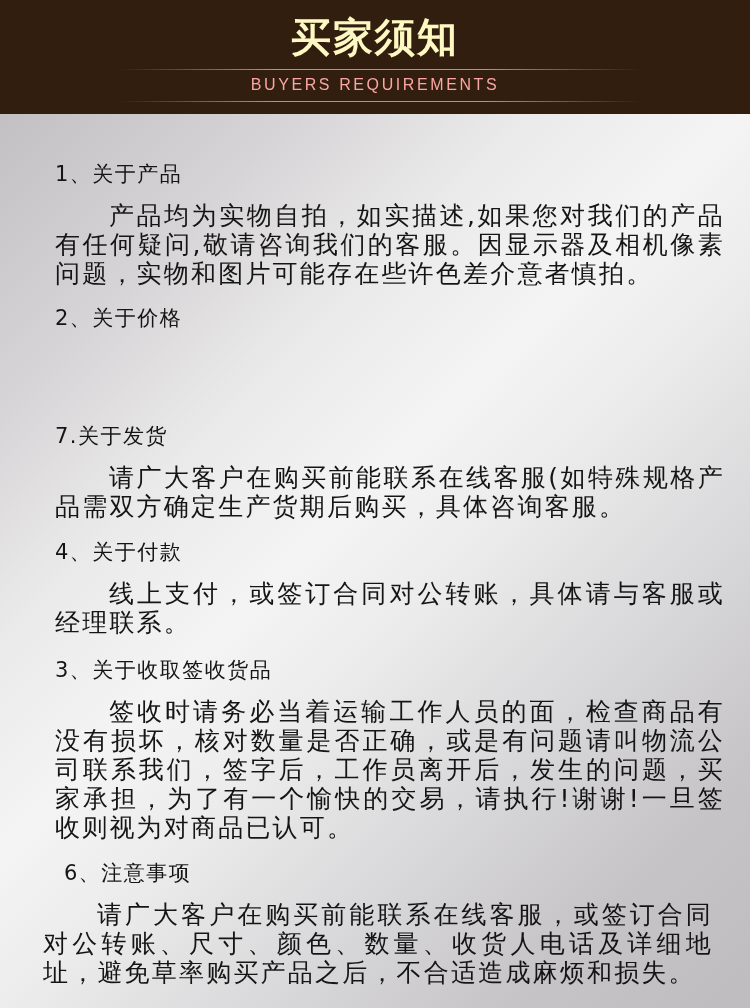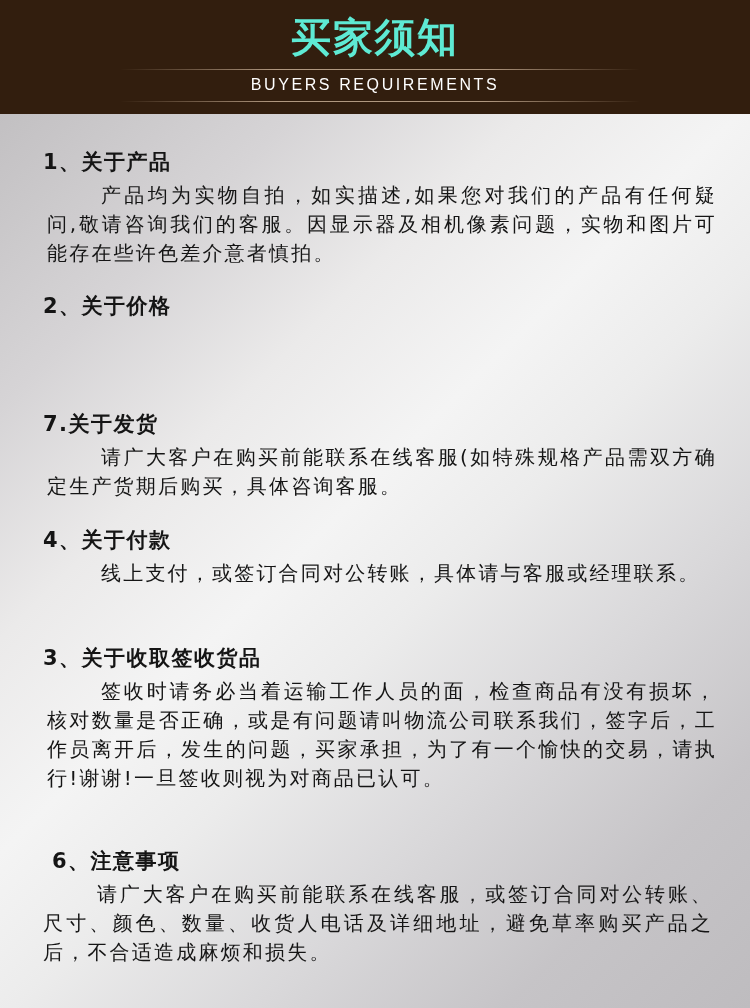--- a/index.html
+++ b/index.html
@@ -21,41 +21,41 @@
       height: 114px;
       background: #321e0e;
     }
     .header-title {
       position: absolute;
       left: 0; top: 12px;
       width: 750px;
       text-align: center;
       font-size: 40px;
       font-weight: bold;
-      color: #5eead4;
+      color: #fef9c3;
       letter-spacing: 2px;
       line-height: 50px;
     }
     .header-line {
       position: absolute;
       left: 120px;
       width: 520px;
       height: 1px;
       background: linear-gradient(to right, rgba(170,140,110,0) 0%, rgba(190,165,140,0.9) 30%, rgba(190,165,140,0.9) 70%, rgba(170,140,110,0) 100%);
     }
     .header-line.top { top: 69px; }
     .header-line.bottom { top: 101px; }
     .header-subtitle {
       position: absolute;
       left: 0; top: 74px;
       width: 750px;
       text-align: center;
       font-family: "Liberation Sans", sans-serif;
       font-size: 16px;
-      color: #ffffff;
+      color: #fca5a5;
       letter-spacing: 2.6px;
       line-height: 22px;
     }
     .content {
       position: absolute;
       left: 0; top: 114px;
       width: 750px;
       height: 894px;
       background:
         linear-gradient(135deg,
@@ -71,28 +71,28 @@
     .section {
       position: absolute;
       left: 43px;
       width: 680px;
       color: #151515;
     }
     .section-title {
       font-size: 21px;
       line-height: 29px;
       letter-spacing: 1.5px;
-      margin: 0;
-      font-weight: bold;
+      margin: 12px;
+      font-weight: normal;
     }
     .section-body {
-      font-size: 20px;
+      font-size: 25px;
       line-height: 29px;
       letter-spacing: 2.2px;
-      margin: 4px;
+      margin: 12px;
       text-indent: 54px;
       text-align: justify;
       width: 670px;
     }
     #s1 { top: 34px; }
     #s2 { top: 178px; }
     #s3 { top: 296px; }
     #s4 { top: 412px; }
     #s5 { top: 530px; }
     #s6 { top: 733px; left: 52px; }

